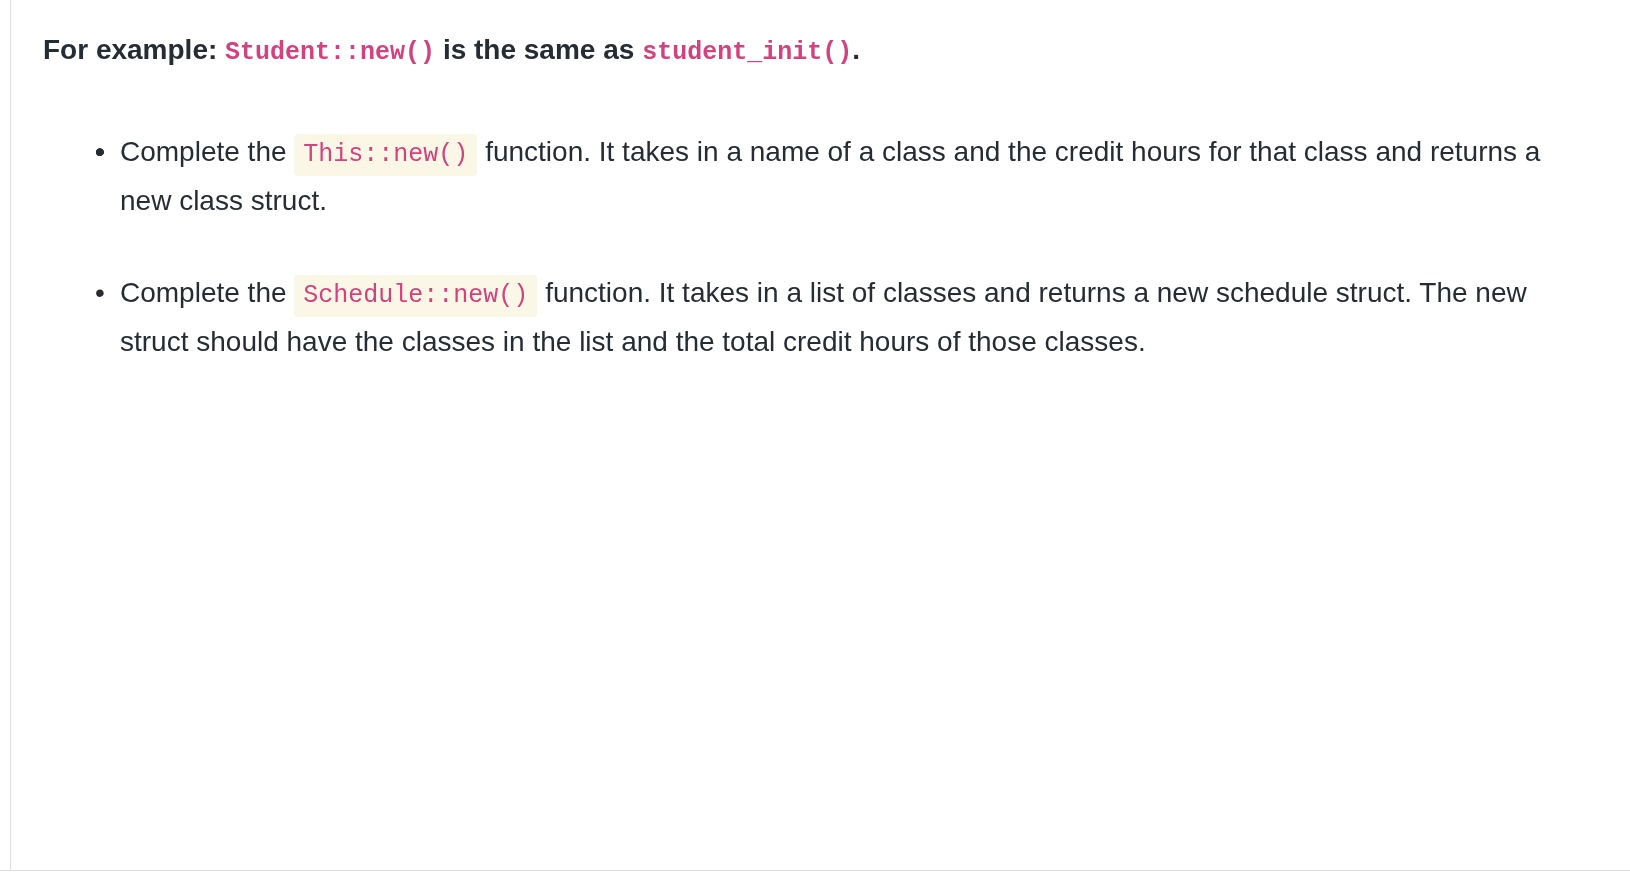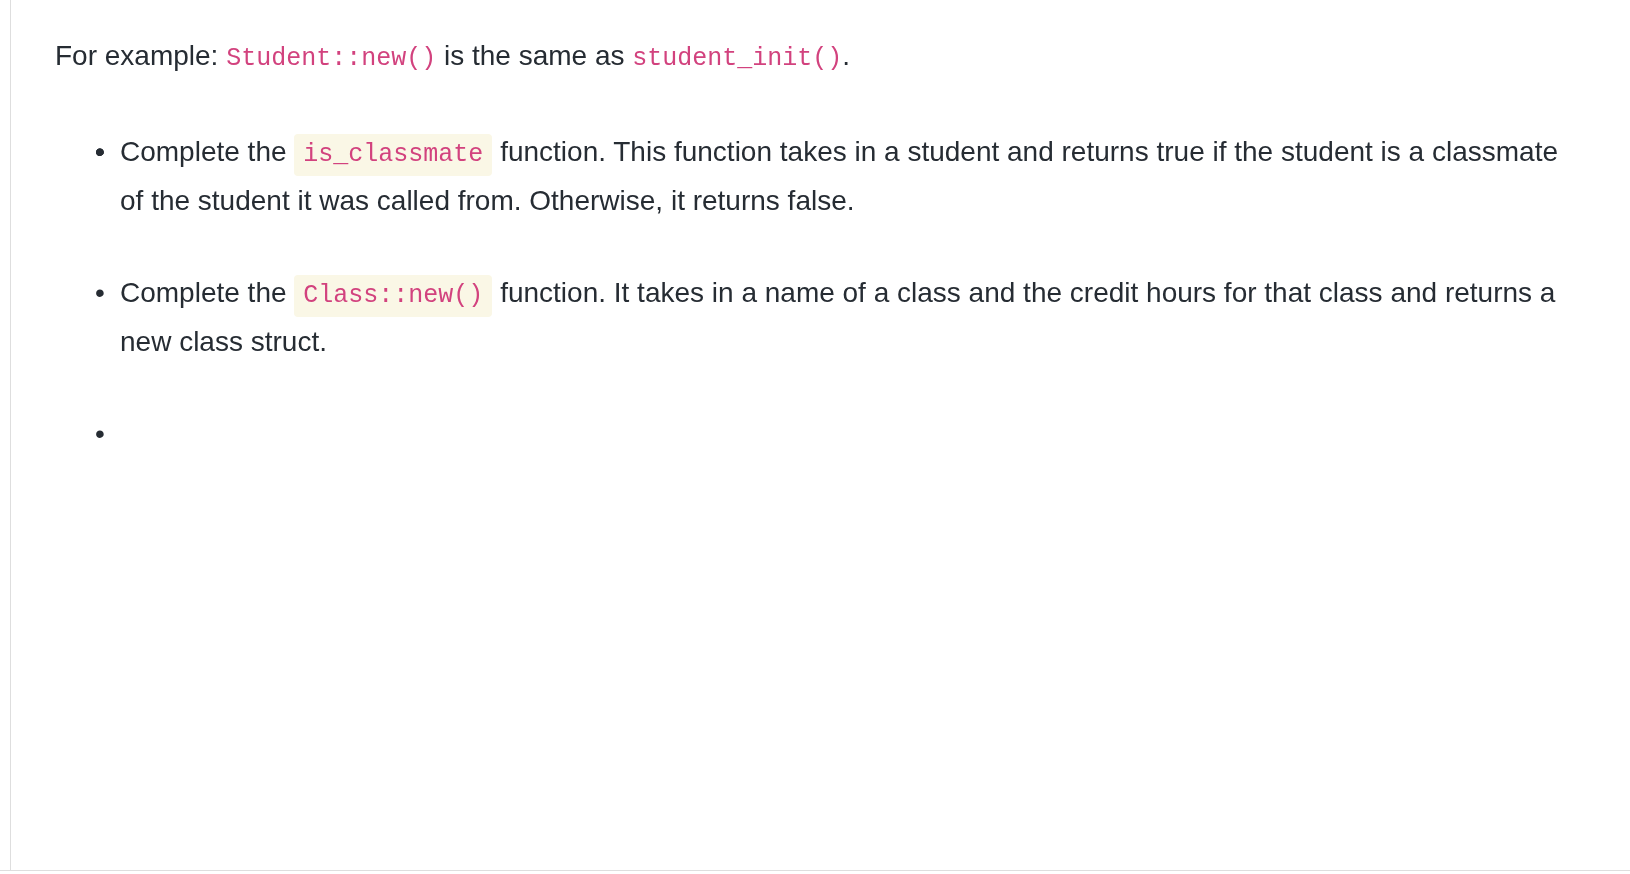--- a/index.html
+++ b/index.html
@@ -34,22 +34,23 @@
     width: 100%; height: 1px;
     background: var(--border);
   }
   .content {
     position: absolute;
     left: 43px;
     top: 20px;
     right: 44px;
   }
   p {
-    margin: 12px;
-    line-height: 48px;
+    margin: 0;
+    line-height: 60px;
+    font-weight: bold;
   }
   p.second { margin-top: 45px; }
   a.doc-link {
     color: var(--link);
     text-decoration: none;
     cursor: pointer;
   }
   ul.task-list {
     list-style: none;
     margin: 32px 0 0 0;
@@ -85,17 +86,17 @@
 
 <div class="pane-left-border"></div>
 <div class="pane-bottom-border"></div>
 
 <div class="content">
   <p><span>For example: </span><code class="inline-code">Student::new()</code><span> is the same as </span><code class="inline-code">student_init()</code><span>.</span></p>
 
   <ul class="task-list">
     <li><span class="bullet">•</span></li>
     <li><span class="bullet">•</span></li>
-    <li><span class="bullet">•</span><span class="li-body"><span>Complete the </span><code class="inline-code hl">is_classmate</code><span> function. This function takes in a student and returns true if the student is a classmate of the student it was called from. Otherwise, it returns false.</span></span></li>
-    <li><span class="bullet">•</span><span class="li-body"><span>Complete the </span><code class="inline-code hl">Class::new()</code><span> function. It takes in a name of a class and the credit hours for that class and returns a new class struct.</span></span></li>
     <li><span class="bullet">•</span></li>
+    <li><span class="bullet">•</span><span class="li-body"><span>Complete the </span><code class="inline-code hl">This::new()</code><span> function. It takes in a name of a class and the credit hours for that class and returns a new class struct.</span></span></li>
+    <li><span class="bullet">•</span><span class="li-body"><span>Complete the </span><code class="inline-code hl">Schedule::new()</code><span> function. It takes in a list of classes and returns a new schedule struct. The new struct should have the classes in the list and the total credit hours of those classes.</span></span></li>
   </ul>
 </div>
 
 </body></html>

